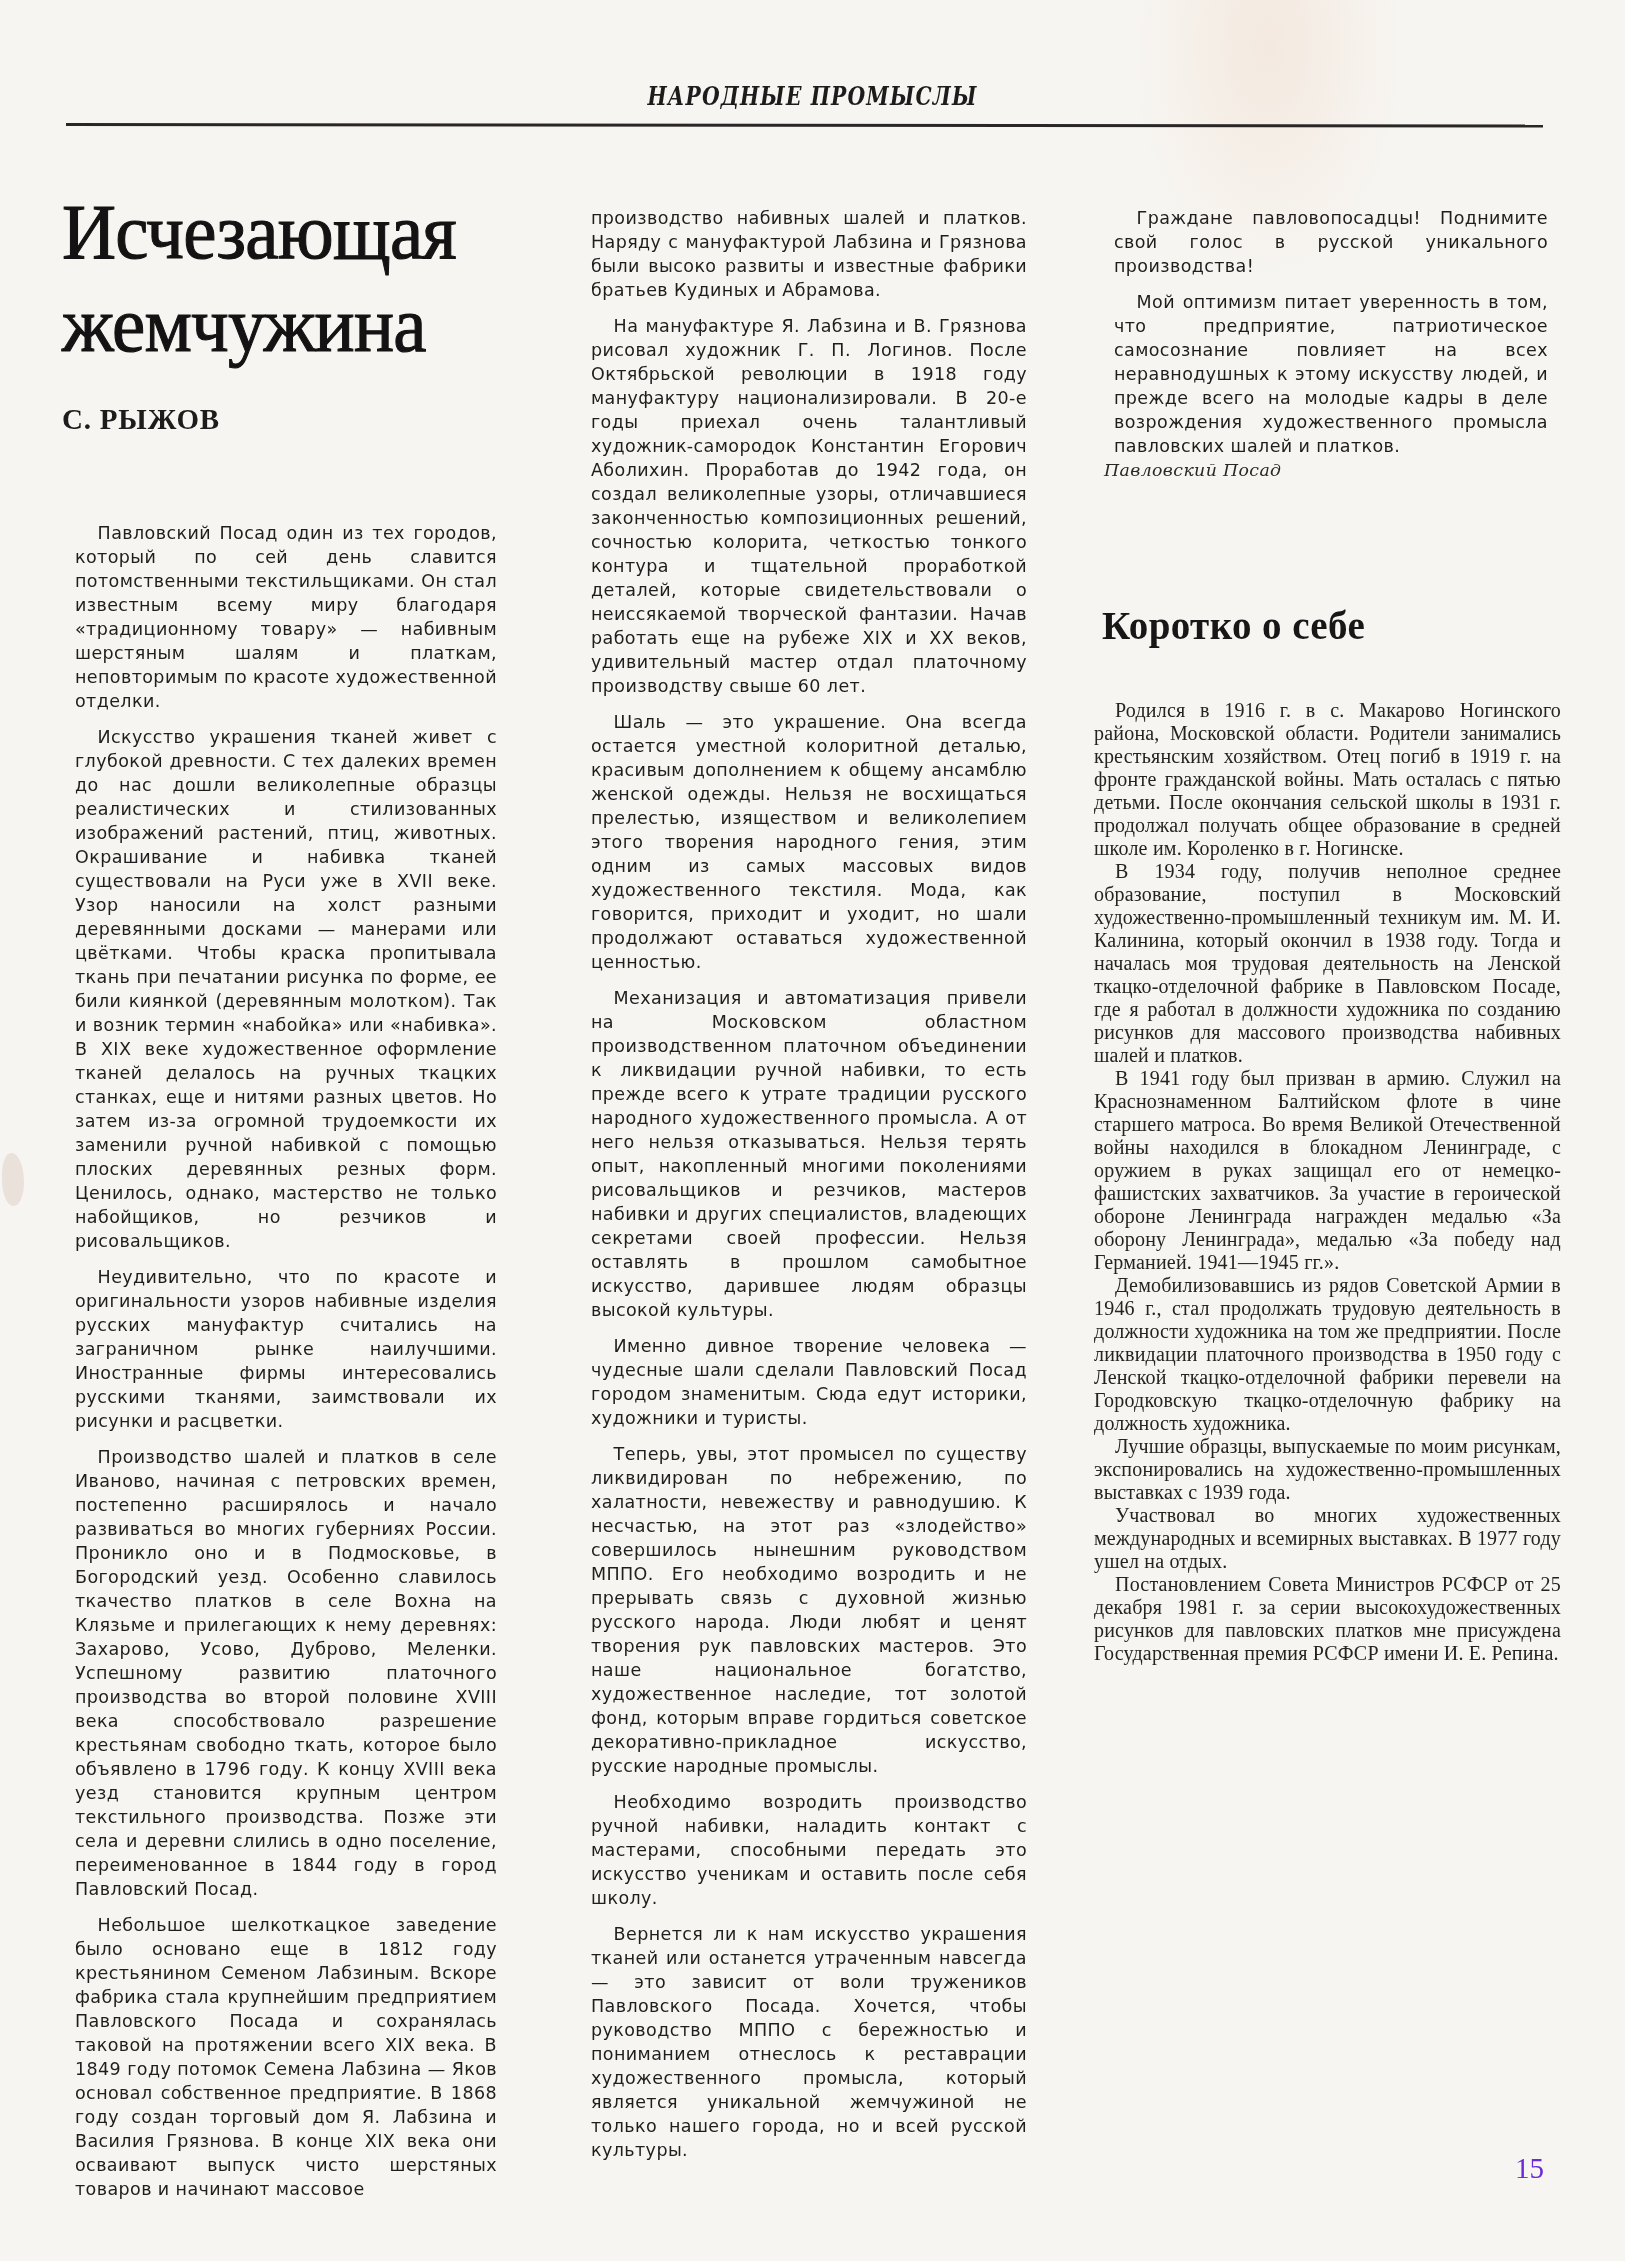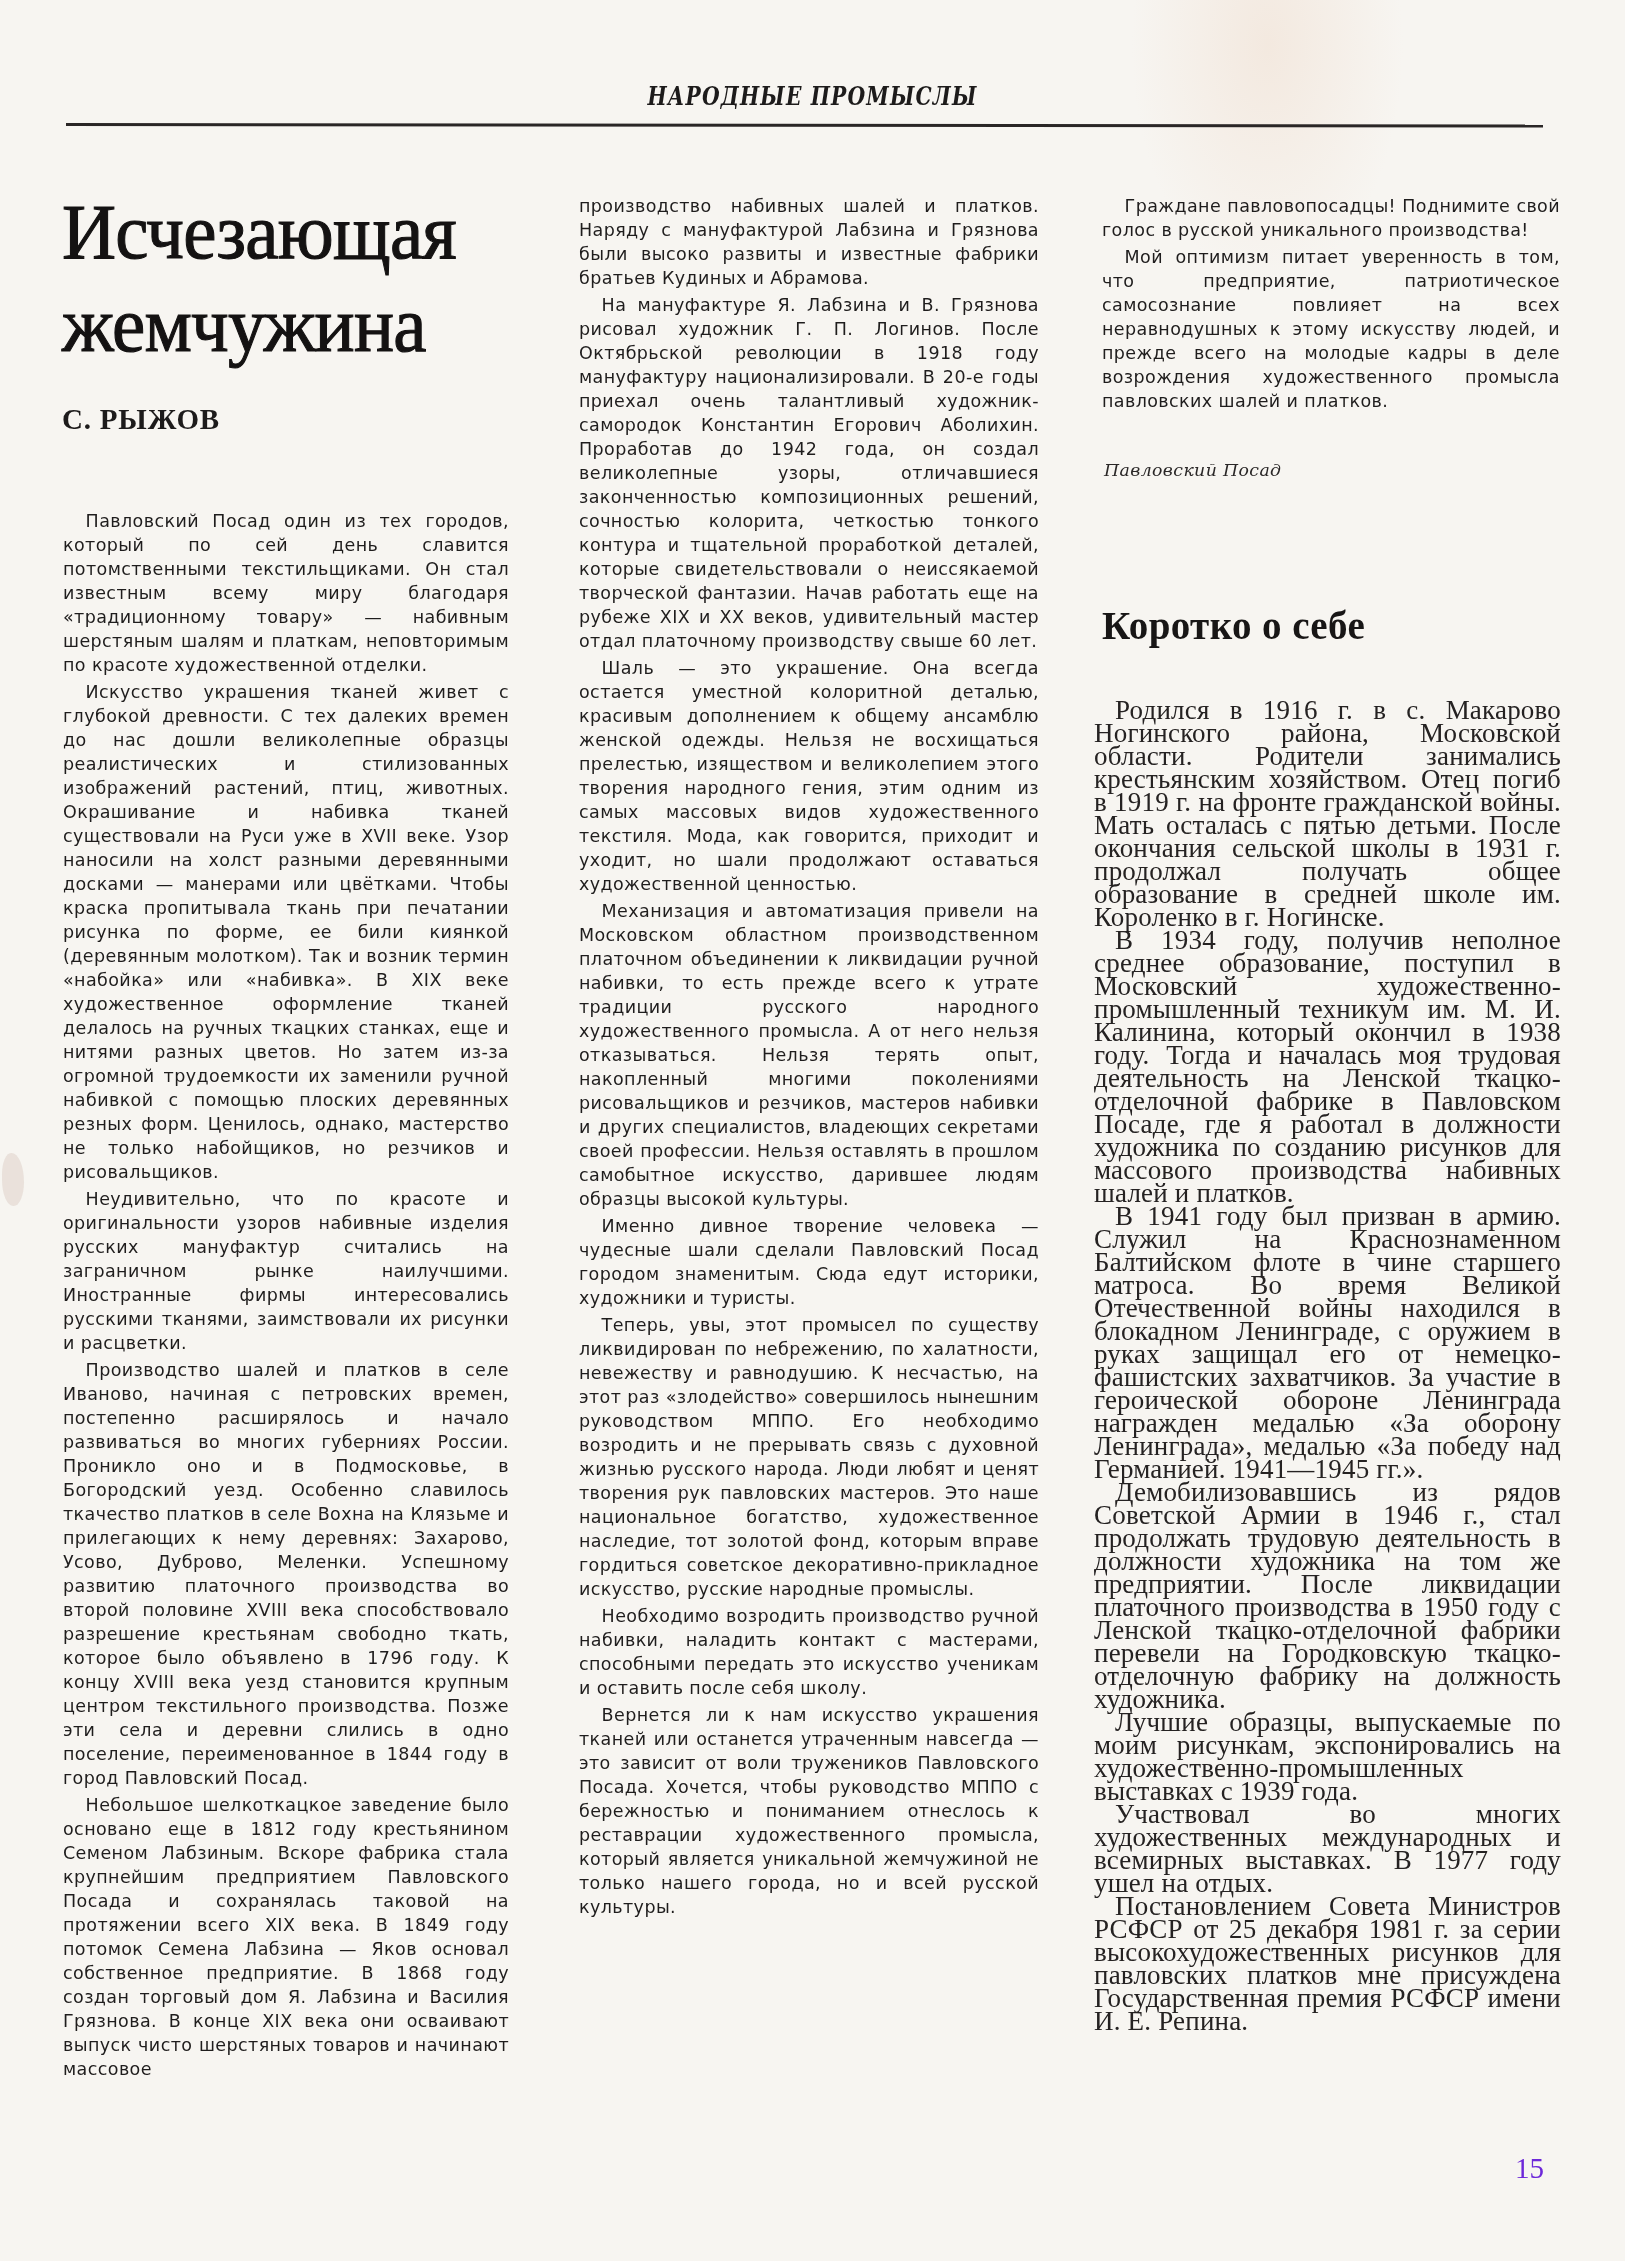--- a/index.html
+++ b/index.html
@@ -38,39 +38,39 @@
     position: absolute; left: 62px; top: 403px;
     font-family: "Liberation Serif", serif; font-size: 29px; font-weight: bold;
     letter-spacing: 0.8px; color: #1d1b1b; text-align: center;
   }
   .col {
     position: absolute;
     font-family: "DejaVu Sans", sans-serif; font-size: 17.5px; line-height: 24px;
     text-align: justify; hyphens: auto; color: #1f1d1d;
     letter-spacing: 0.4px;
   }
-  .col p { margin: 0; text-indent: 22.6px; }
+  .col p { margin: 12px; text-indent: 22.6px; }
   .col p + p { margin-top: 3px; }
   .col-1 { left: 63px; top: 509px; width: 446px; }
   .col-2 { left: 579px; top: 194px; width: 460px; }
   .col-3 { left: 1102px; top: 194px; width: 458px; }
   .col .p-noindent { text-indent: 0; }
   .signoff {
     position: absolute; left: 1104px; top: 460px;
     font-family: "DejaVu Serif", serif; font-style: italic; font-size: 17.3px;
     color: #2a2727; letter-spacing: 0.4px;
   }
   .sub-title {
     position: absolute; left: 1102px; top: 603px;
     font-family: "Liberation Serif", serif; font-weight: bold; font-size: 39px;
     color: #181616; letter-spacing: 0.4px;
   }
   .bio {
     position: absolute; left: 1094px; top: 699px; width: 467px;
-    font-family: "Liberation Serif", serif; font-size: 27px; line-height: 23px;
+    font-family: "Liberation Serif", serif; font-size: 20px; line-height: 23px;
     text-align: justify; hyphens: auto; color: #252222; letter-spacing: 0.2px;
   }
   .bio p { margin: 0; text-indent: 21px; }
   .page-number {
     position: absolute; left: 1515px; top: 2152px;
     font-family: "Liberation Serif", serif; font-size: 29px; color: #6d28d9;
   }
 </style>
 </head>
 <body lang="ru">

